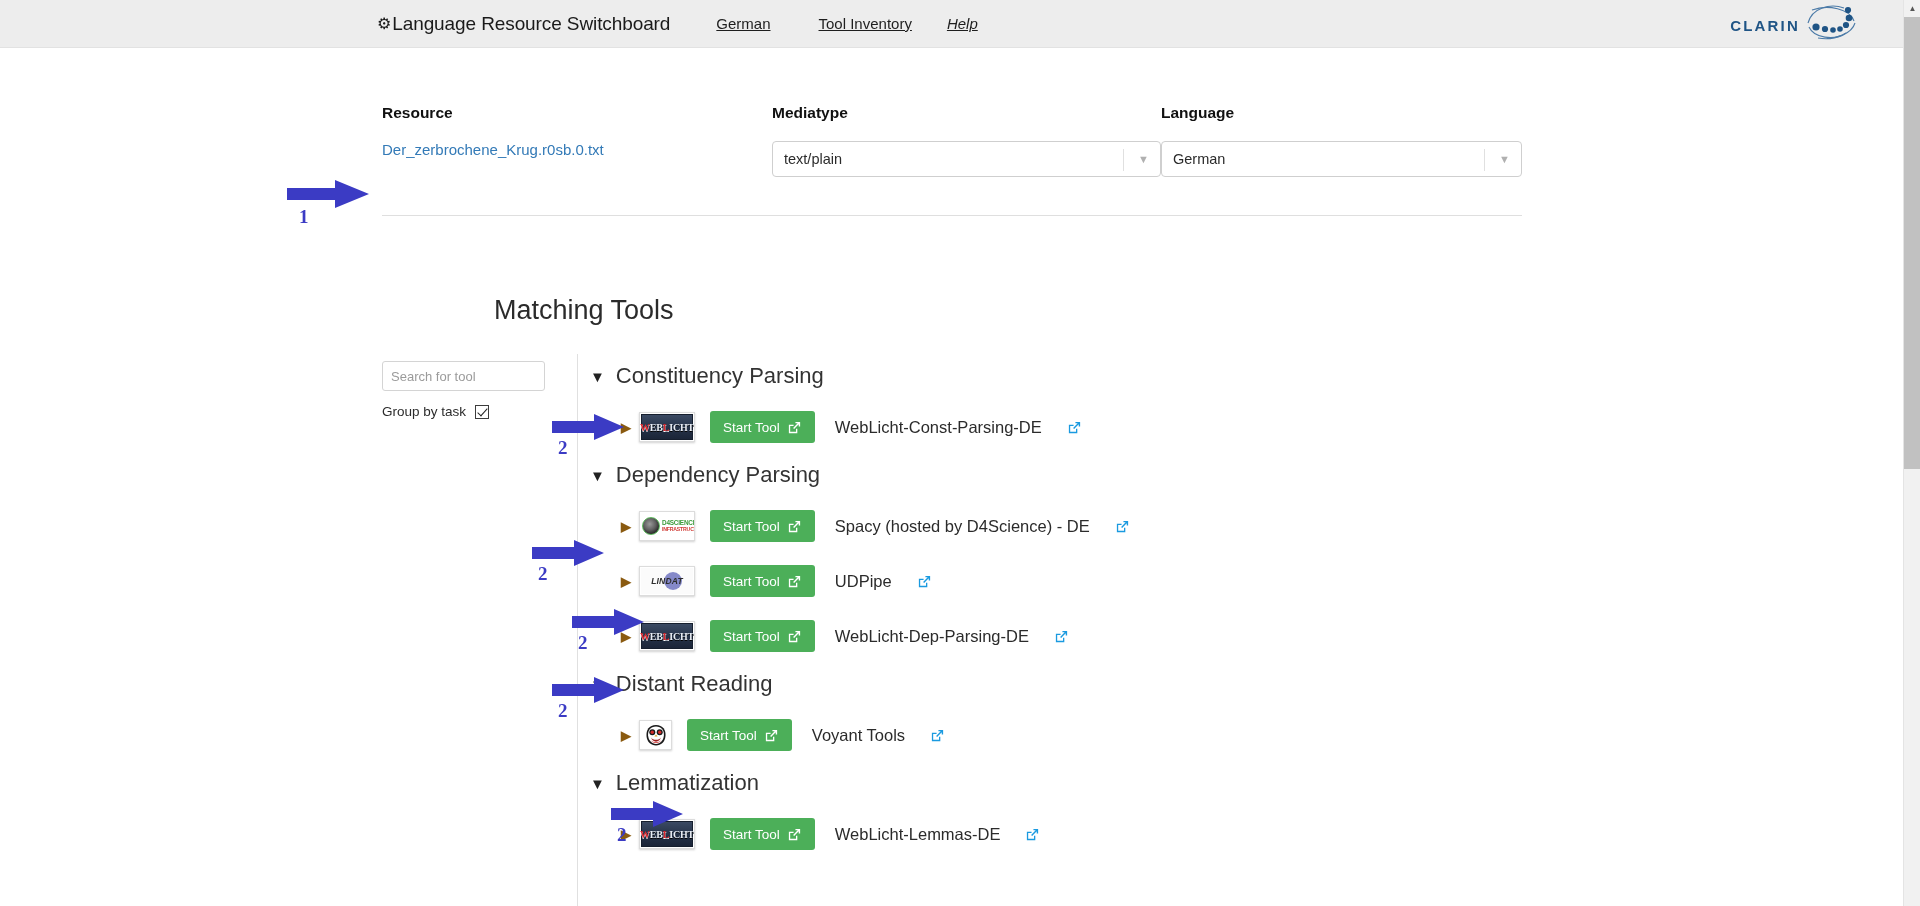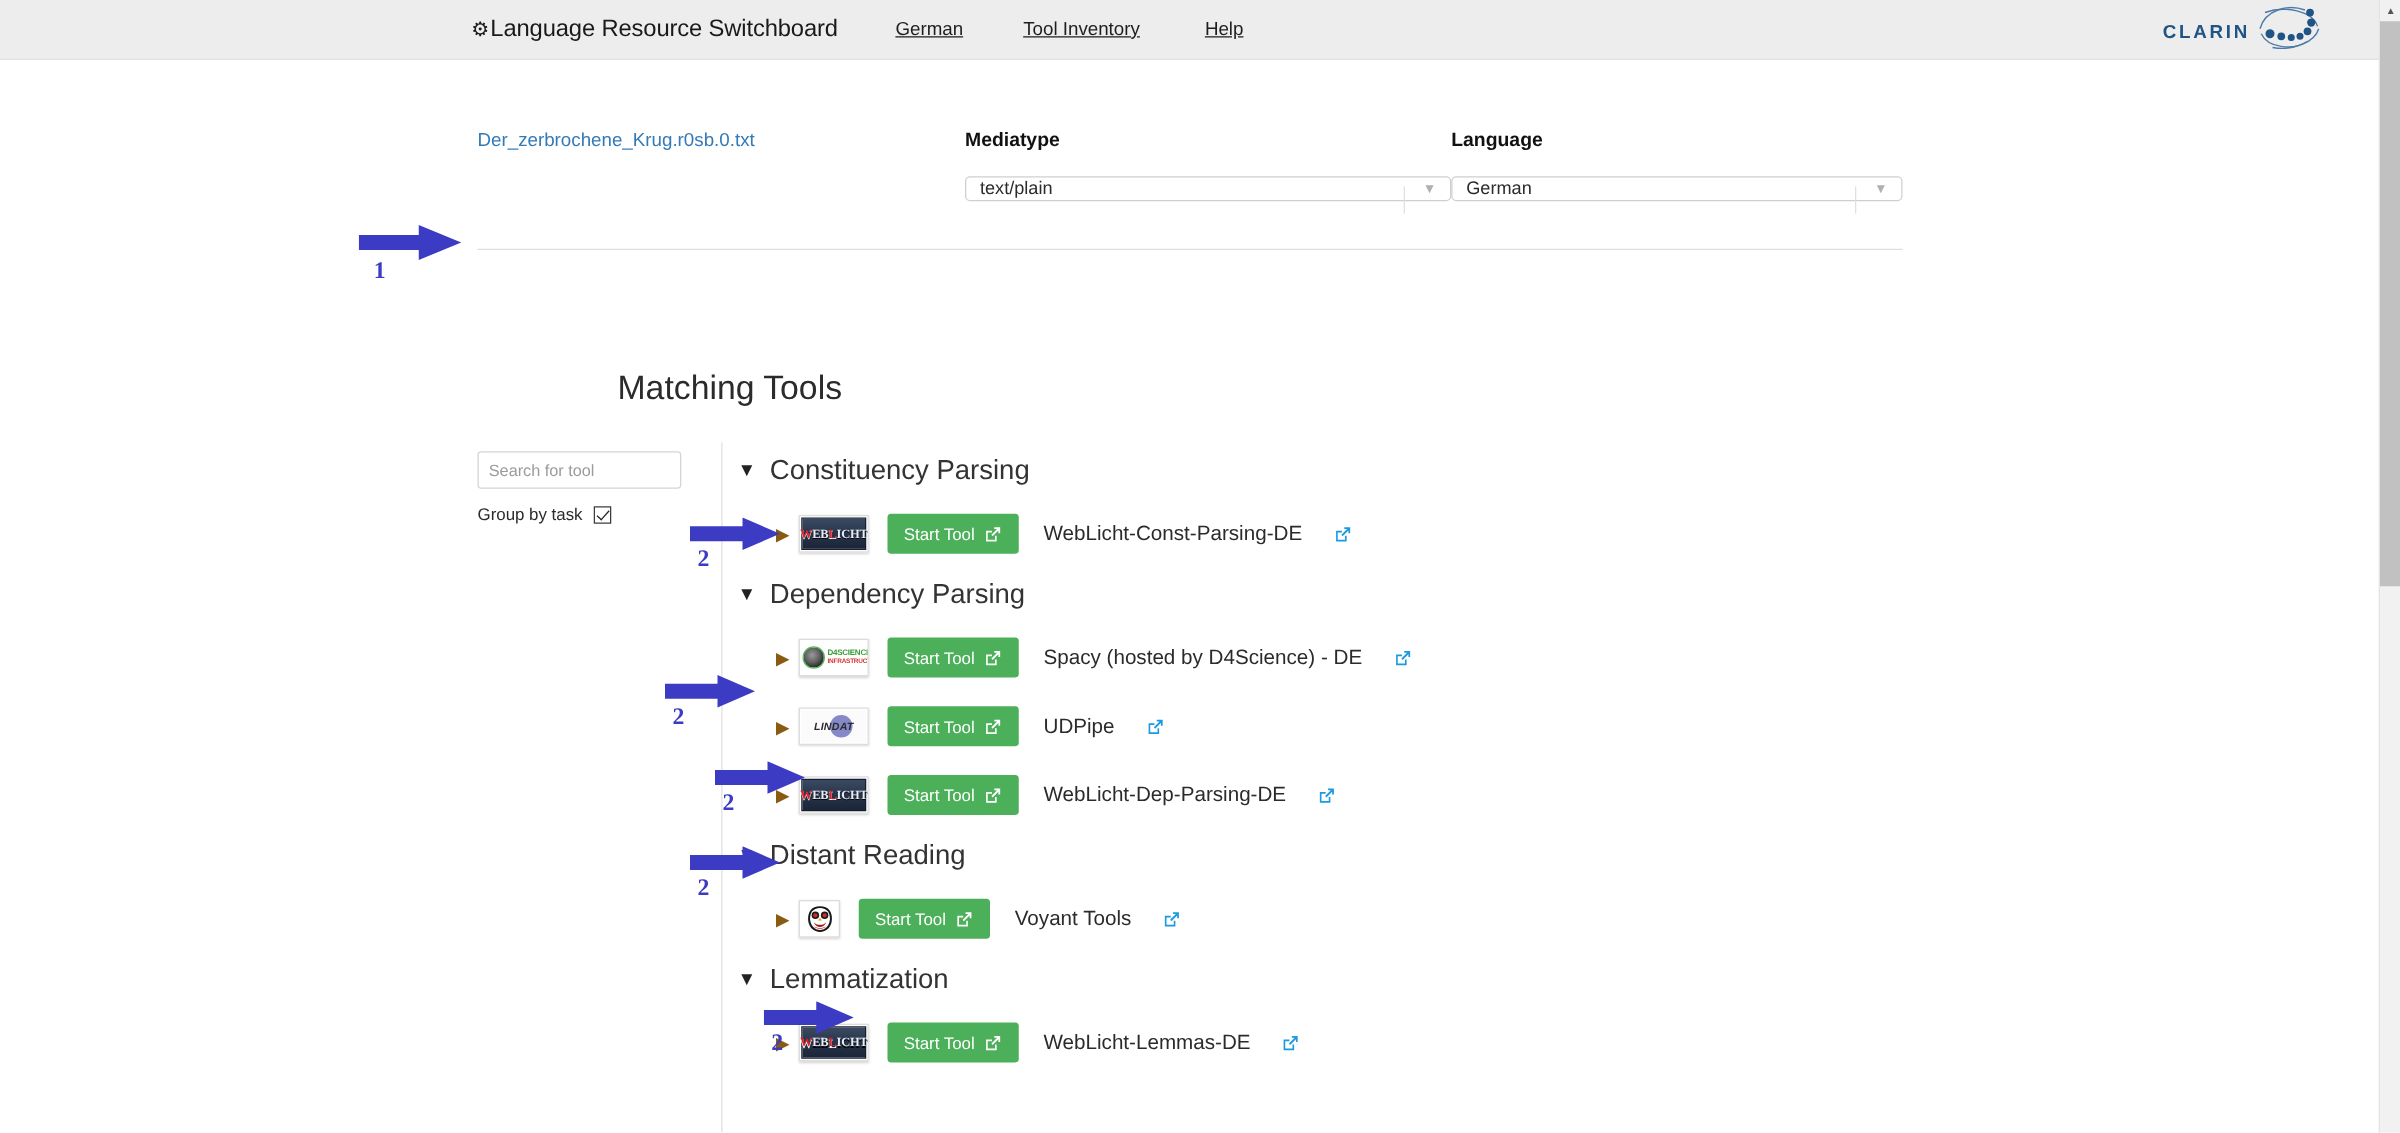--- a/index.html
+++ b/index.html
@@ -36,21 +36,21 @@
   }
   .brand .gear { font-size: 16px; margin-right: 1px; }
   .nav-link {
     font-size: 15px;
     color: #1e1e1e;
     white-space: nowrap;
     padding: 0 0;
   }
   .nav-link.l1 { margin-left: 46px; }
   .nav-link.l2 { margin-left: 48px; }
-  .nav-link.l3 { margin-left: 52px; }
+  .nav-link.l3 { margin-left: 35px; font-style: italic; }
 
   .clarin-logo {
     position: absolute;
     right: 62px;
     top: 5px;
     display: flex;
     align-items: center;
     gap: 6px;
   }
   .clarin-word {
@@ -110,21 +110,21 @@
     margin-bottom: 19px;
   }
   .resource-link {
     font-size: 15px;
     color: #337ab7;
     text-decoration: none;
     white-space: nowrap;
   }
   .select-box {
     position: relative;
-    height: 20px;
+    height: 36px;
     background: #fff;
     border: 1px solid #cfcfcf;
     border-radius: 4px;
     display: flex;
     align-items: center;
     padding-left: 11px;
     font-size: 14.5px;
     color: #2b2b2b;
   }
   .select-box .divider {
@@ -389,20 +389,21 @@
         </g>
       </svg>
     </span>
   </div>
 </div>
 
 <div class="page">
 
   <div class="selector-row">
     <div class="col col-resource">
+      <div class="col-label">Resource</div>
       <a class="resource-link" href="#">Der_zerbrochene_Krug.r0sb.0.txt</a>
     </div>
 
     <div class="col col-media">
       <div class="col-label">Mediatype</div>
       <div class="select-box">
         <span>text/plain</span>
         <span class="divider"></span>
         <span class="caret">▼</span>
       </div>

